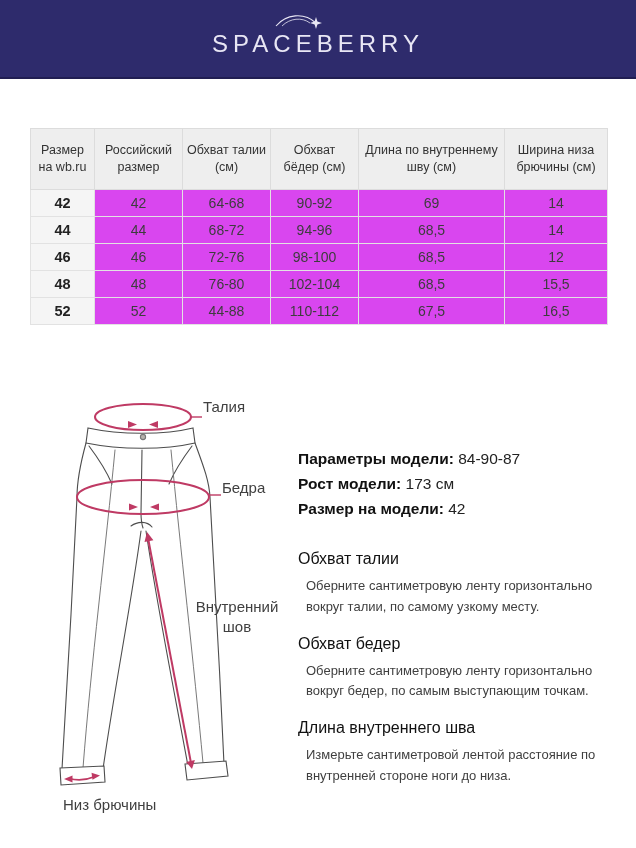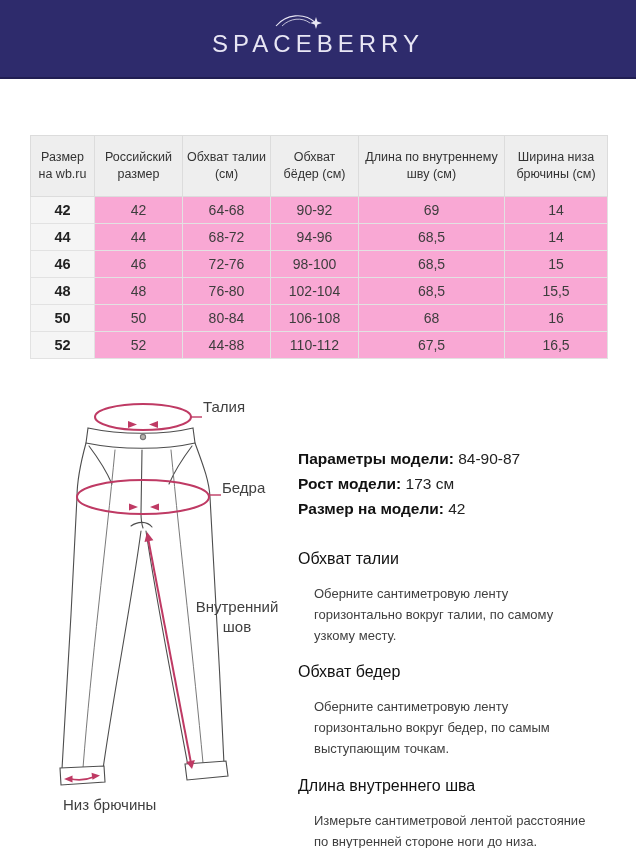--- a/index.html
+++ b/index.html
@@ -8,22 +8,22 @@
 
   
   .banner{position:absolute;left:0;top:0;width:636px;height:77px;
     background:#2e2b6c;border-bottom:2px solid #211e52;
     display:flex;align-items:center;justify-content:center;}
   .logo{position:relative;color:#e8e6f4;font-size:24px;font-weight:400;
     letter-spacing:5px;padding-top:10px;}
   .comet{position:absolute;left:62px;top:-10px;width:52px;height:26px;}
 
   
-  .tbl{position:absolute;left:30px;top:135px;width:577px;border-collapse:collapse;
-    table-layout:fixed;background:#f9a8d4;}
+  .tbl{position:absolute;left:30px;top:128px;width:577px;border-collapse:collapse;
+    table-layout:fixed;background:#d946ef;}
   .tbl th{background:#eeeeee;border:1px solid #dcdcdc;font-weight:400;
     font-size:12.5px;color:#333;height:56px;line-height:1.35;padding:2px 4px;
     text-align:center;vertical-align:middle;}
   .tbl td{border:1px solid #e2e2e2;height:26px;text-align:center;
     vertical-align:middle;font-size:14px;color:#3d3d3d;padding:0 2px;}
   .tbl td.c0{background:#f5f5f5;font-weight:700;font-size:14.5px;color:#222;}
 
   
   .diagram{position:absolute;left:25px;top:385px;width:272px;height:445px;}
   .diagram svg{position:absolute;left:0;top:0;}
@@ -35,21 +35,21 @@
   .lbl-inseam{left:156px;top:212px;width:112px;}
   .lbl-hem{left:38px;top:411px;}
 
   
   .info{position:absolute;left:298px;top:446px;width:312px;}
   .model-line{font-size:15.5px;line-height:25px;color:#222;}
   .model-line b{color:#111;}
   .guide{margin-top:29px;}
   .gsec{margin-bottom:17px;}
   .gsec h3{margin:16px 0 7px 0;font-size:16px;font-weight:400;color:#111;}
-  .gsec p{margin:16px;font-size:13px;line-height:1.6;color:#3f3f3f;}
+  .gsec p{margin:8px;font-size:13px;line-height:1.6;color:#3f3f3f;}
 </style>
 </head>
 <body>
 
 <div class="page">
 
   <header class="banner">
     <div class="logo">
       <svg class="comet" viewBox="0 0 52 26" fill="none">
         <path d="M2,16 C12,4 30,2 42,13" stroke="#e8e6f4" stroke-width="1.1" fill="none"></path>
@@ -95,37 +95,29 @@
         <td>94-96</td>
         <td>68,5</td>
         <td>14</td>
       </tr>
       <tr>
         <td class="c0">46</td>
         <td>46</td>
         <td>72-76</td>
         <td>98-100</td>
         <td>68,5</td>
-        <td>15</td>
+        <td>12</td>
       </tr>
       <tr>
         <td class="c0">48</td>
         <td>48</td>
         <td>76-80</td>
         <td>102-104</td>
         <td>68,5</td>
         <td>15,5</td>
-      </tr>
-      <tr>
-        <td class="c0">50</td>
-        <td>50</td>
-        <td>80-84</td>
-        <td>106-108</td>
-        <td>68</td>
-        <td>16</td>
       </tr>
       <tr>
         <td class="c0">52</td>
         <td>52</td>
         <td>44-88</td>
         <td>110-112</td>
         <td>67,5</td>
         <td>16,5</td>
       </tr>
     </tbody>

